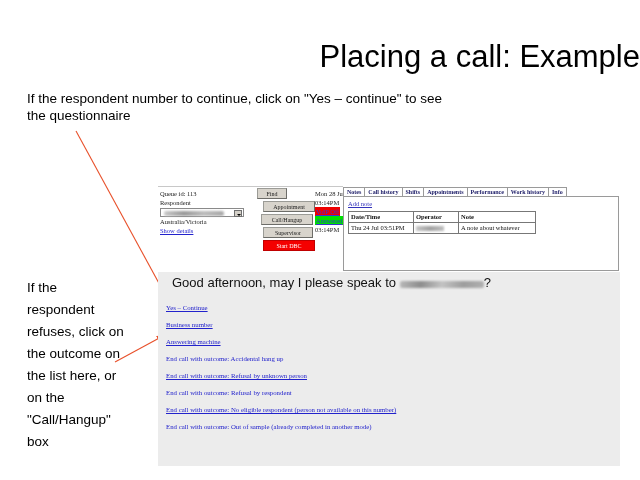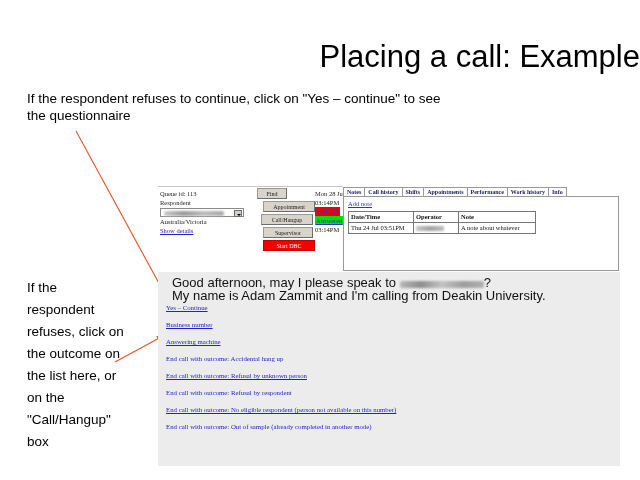--- a/index.html
+++ b/index.html
@@ -320,21 +320,21 @@
     white-space: nowrap;
   }
   .outcome-link.underlined { text-decoration: underline; }
   .outcome-link.plain { text-decoration: none; }
 </style>
 </head>
 <body>
 
 <div id="slide-title">Placing a call: Example</div>
 
-<div id="callout-top">If the respondent refuses to continue, click on "Yes – continue" to see the questionnaire</div>
+<div id="callout-top">If the respondent number to continue, click on "Yes – continue" to see the questionnaire</div>
 <div id="callout-left">If the respondent refuses, click on the outcome on the list here, or on the "Call/Hangup" box</div>
 
 <svg id="arrow-layer" viewBox="0 0 640 480">
   <defs>
     <marker id="ah" markerWidth="7" markerHeight="7" refX="5.5" refY="3" orient="auto">
       <path d="M0,0 L6.5,3 L0,6 z" fill="#E8502A"></path>
     </marker>
   </defs>
   <line x1="76" y1="131" x2="167" y2="298" stroke="#E8502A" stroke-width="1.1" marker-end="url(#ah)"></line>
   <line x1="115" y1="362" x2="163" y2="336" stroke="#E8502A" stroke-width="1.1" marker-end="url(#ah)"></line>
@@ -403,21 +403,20 @@
             </tr>
           </tbody>
         </table>
       </div>
     </div>
   </div>
 
   <div class="script-area">
     <div class="script-text">
       <span>Good afternoon, may I please speak to </span><span class="redact-name"></span><span>?</span><br>
-      <span>My name is Adam Zammit and I'm calling from Deakin University.</span>
     </div>
 
     <div class="outcome-list">
       <a href="#" class="outcome-link underlined">Yes – Continue</a>
       <a href="#" class="outcome-link underlined">Business number</a>
       <a href="#" class="outcome-link underlined">Answering machine</a>
       <a href="#" class="outcome-link plain">End call with outcome: Accidental hang up</a>
       <a href="#" class="outcome-link underlined">End call with outcome: Refusal by unknown person</a>
       <a href="#" class="outcome-link plain">End call with outcome: Refusal by respondent</a>
       <a href="#" class="outcome-link underlined">End call with outcome: No eligible respondent (person not available on this number)</a>

